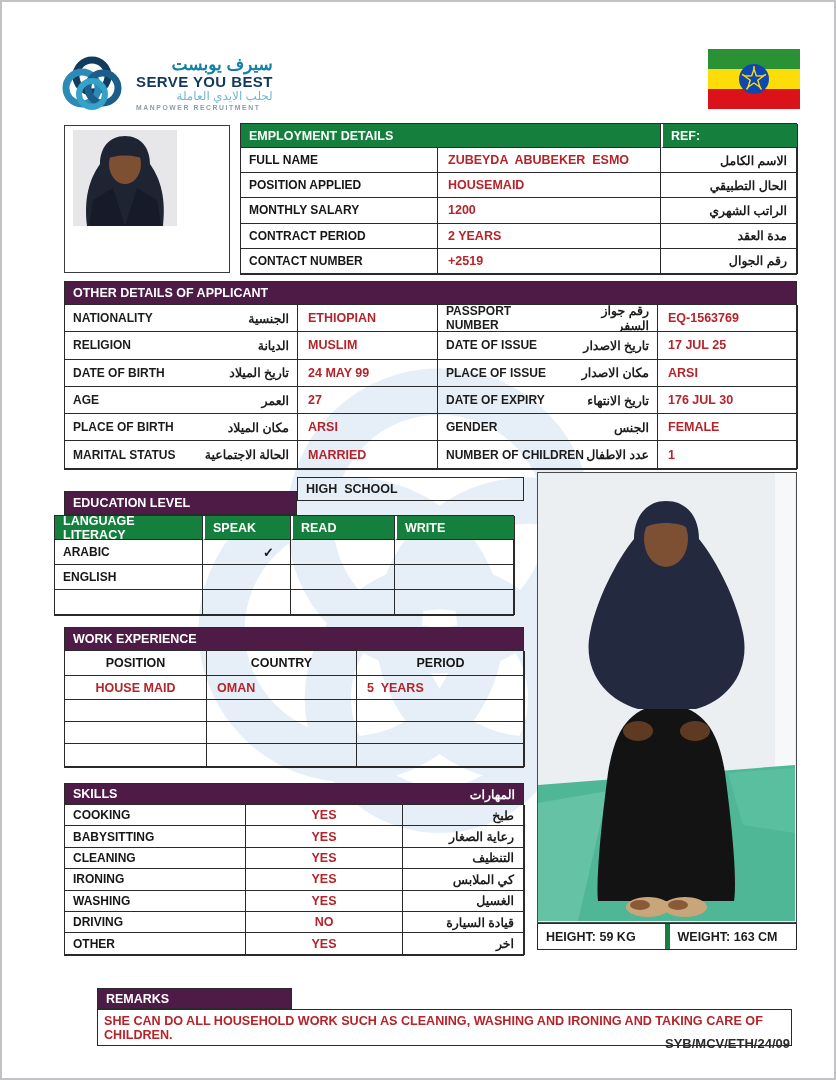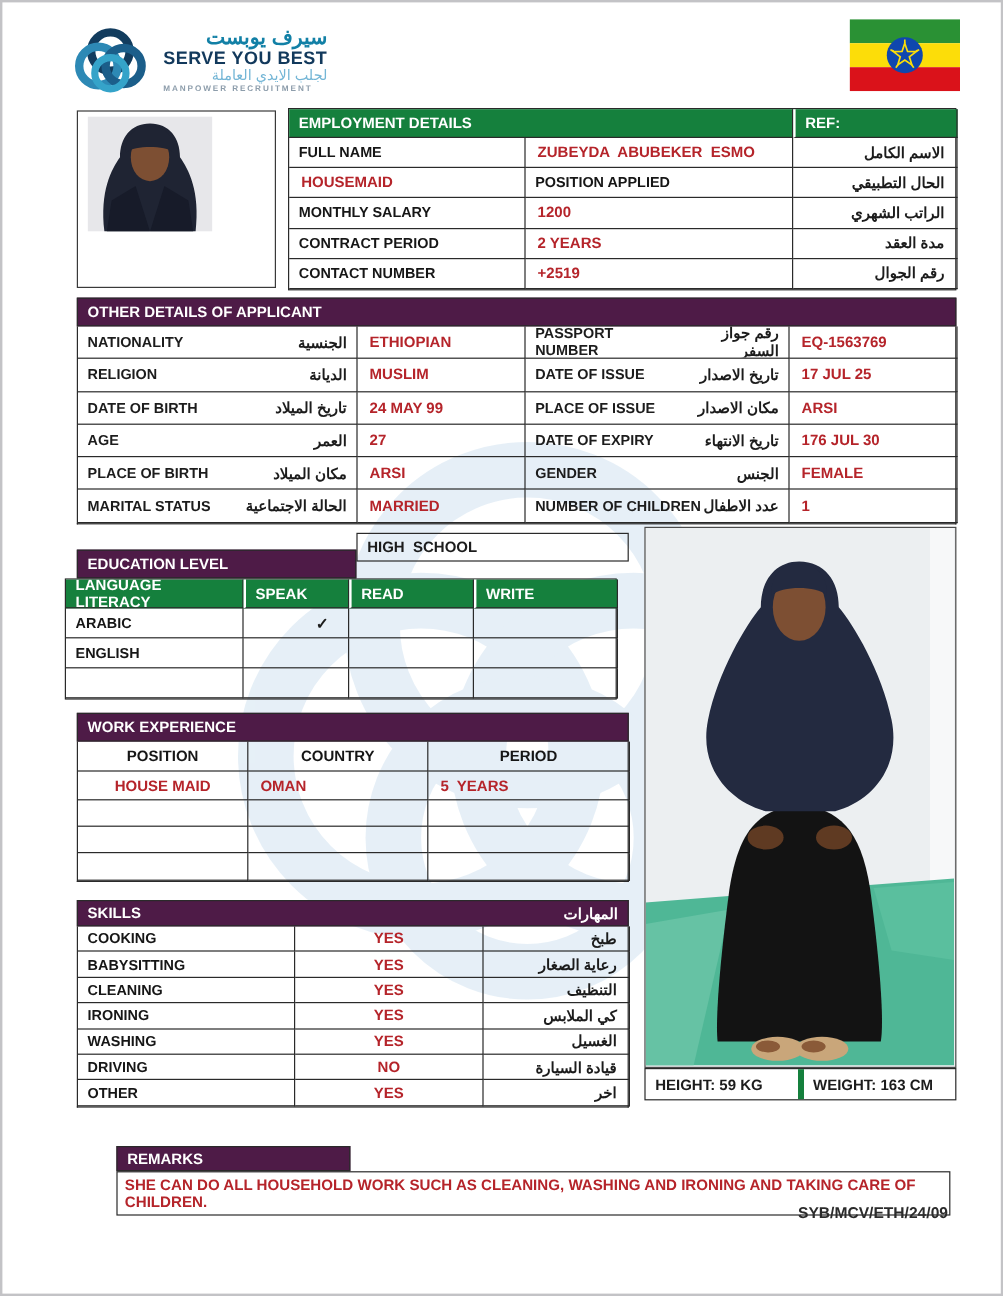--- a/index.html
+++ b/index.html
@@ -2,21 +2,21 @@
 <html><head>
 <meta charset="utf-8">
 <style>
   html,body{margin:0;padding:0;background:#8f8f93;}
   .page{
     position:relative; width:836px; height:1080px; margin:0 auto;
     background:#ffffff; overflow:hidden; box-sizing:border-box;
     border:2px solid #c3c3c6;
     font-family:"Liberation Sans", sans-serif; color:#1c1c1c;
   }
-  .abs{position:absolute; z-index:2;}
+  .abs{position:absolute; z-index:2;margin-top:33px;}
   
   .watermark{position:absolute; left:165px; top:335px; width:545px; height:545px; z-index:1; opacity:.34;}
   
   .logo{left:54px; top:12px; display:flex; align-items:center;}
   .logo-text{margin-left:8px; line-height:1.12;}
   .logo-ar{color:#1280a6; font-weight:bold; font-size:17px; direction:rtl;}
   .logo-en{color:#12395c; font-weight:bold; font-size:15px; letter-spacing:.4px;}
   .logo-tag-ar{color:#74b6d6; font-size:12px; direction:rtl;}
   .logo-tag-en{color:#8d9dab; font-size:6.8px; letter-spacing:1.6px; font-weight:bold;}
   .flagbox{left:706px; top:14px;}
@@ -132,22 +132,22 @@
       <path d="M84,70 L64,58 L52,96 L88,96 Z" fill="#171b29"></path>
     </svg>
   </div>
 
   <div class="abs grid emp-grid">
     <div class="cell hcell" style="grid-column:1/3">EMPLOYMENT DETAILS</div>
     <div class="cell hcell" style="border-left:2.5px solid #fff">REF:</div>
   <div class="cell lbl">FULL NAME</div>
       <div class="cell val">ZUBEYDA  ABUBEKER  ESMO</div>
       <div class="cell arb">الاسم الكامل</div>
+      <div class="cell lbl">POSITION APPLIED</div>
       <div class="cell val">HOUSEMAID</div>
-      <div class="cell lbl">POSITION APPLIED</div>
       <div class="cell arb">الحال التطبيقي</div>
       <div class="cell lbl">MONTHLY SALARY</div>
       <div class="cell val">1200</div>
       <div class="cell arb">الراتب الشهري</div>
       <div class="cell lbl">CONTRACT PERIOD</div>
       <div class="cell val">2 YEARS</div>
       <div class="cell arb">مدة العقد</div>
       <div class="cell lbl">CONTACT NUMBER</div>
       <div class="cell val">+2519</div>
       <div class="cell arb">رقم الجوال</div>

